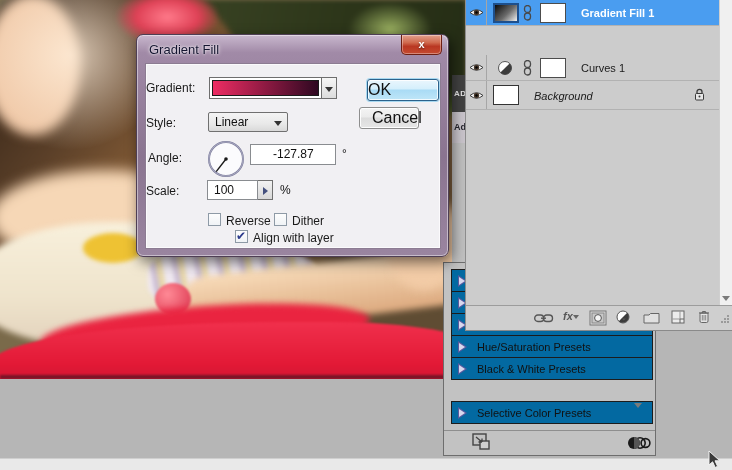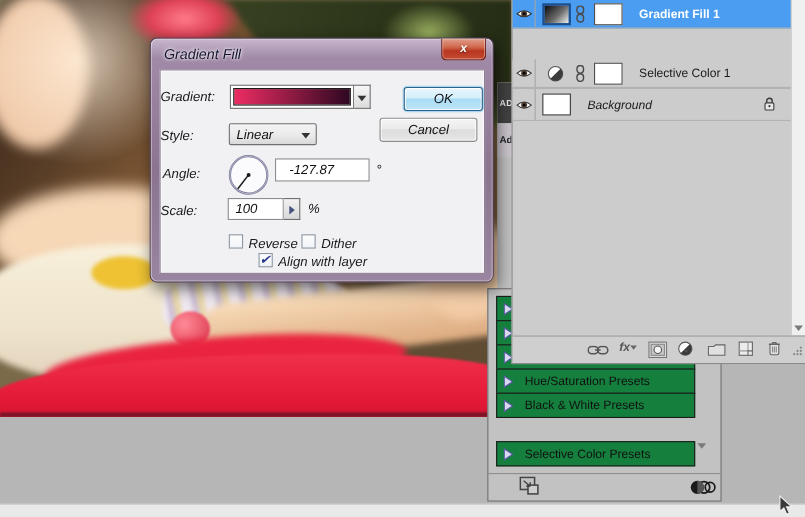--- a/index.html
+++ b/index.html
@@ -83,36 +83,36 @@
   .layers-toolbar{ position:absolute; left:0; bottom:0; width:266px; height:25px;
      background:#cfcfcf; border-top:1px solid #9c9c9c; }
   .lt-icon{ position:absolute; top:4px; color:#555; }
   .fx-label{ font-size:11px; font-style:italic; font-weight:bold; color:#585858; }
   .mini-tri{ display:inline-block; width:0; height:0; border-left:3px solid transparent;
      border-right:3px solid transparent; border-top:4px solid #666; vertical-align:1px; }
 
   
   #presets-panel{ left:443px; top:262px; width:213px; height:194px; background:#c2c2c2;
      border:1px solid #6e6e6e; z-index:2; }
-  .preset-row{ position:absolute; left:7px; width:181px; height:23px; background:#15803d;
+  .preset-row{ position:absolute; left:7px; width:202px; height:23px; background:#0369a1;
      border:1px solid #1c1c1c; }
   .preset-row .plabel{ position:absolute; left:25px; top:5px; font-size:11px; color:#111; white-space:nowrap; }
   .disc-tri{ position:absolute; left:6px; top:5px; width:0; height:0;
      border-top:6px solid transparent; border-bottom:6px solid transparent; border-left:9px solid #585a9e; }
   .disc-tri:after{ content:""; position:absolute; left:-8px; top:-4px; width:0; height:0;
      border-top:4px solid transparent; border-bottom:4px solid transparent; border-left:6px solid #d8d8ee; }
   .preset-footer{ position:absolute; left:0; bottom:24px; width:211px; border-top:1px solid #8e8e8e; }
   .preset-sb{ position:absolute; left:190px; top:140px; }
   .preset-sb .tri-down{ left:0; top:0; }
 
   
   #dialog{ left:136px; top:34px; width:313px; height:223px; z-index:5;
      background:linear-gradient(180deg,#c9b8ce 0%, #a18aa7 8%, #8a7490 55%, #9a85a0 100%);
      border:1px solid #4e3e54; border-radius:7px;
-     box-shadow:3px 5px 14px rgba(0,0,0,.55), inset 0 0 0 1px rgba(255,255,255,.45);font-style:italic; }
+     box-shadow:3px 5px 14px rgba(0,0,0,.55), inset 0 0 0 1px rgba(255,255,255,.45); }
   .dlg-title{ position:absolute; left:12px; top:7px; font-size:13px; color:#141430;
      text-shadow:0 0 4px rgba(255,255,255,.9), 0 0 2px rgba(255,255,255,.9); }
   .dlg-close{ position:absolute; right:6px; top:0px; width:41px; height:20px;
      background:linear-gradient(180deg,#e2a08e 0%, #d06a4e 40%, #b93722 60%, #c54a30 100%);
      border:1px solid #6e1f12; border-top:none; border-radius:0 0 5px 5px;
      color:#fff; font-size:11px; font-weight:bold; text-align:center; line-height:19px;
      text-shadow:0 1px 2px rgba(0,0,0,.5); box-shadow:inset 0 0 0 1px rgba(255,255,255,.35); }
   .dlg-client{ position:absolute; left:8px; top:28px; width:296px; height:186px;
      background:#f1f0f3; border:1px solid #8c7c92; box-shadow:inset 0 0 0 1px #fbfafc; }
   .f-label{ position:absolute; font-size:12px; color:#1a1a1a; width:58px; }
@@ -120,40 +120,40 @@
      border:1px solid #6e6e6e; background:#fff; padding:2px; }
   .grad-swatch .ginner{ width:100%; height:100%; border:1px solid #1a1a1a; }
   .grad-drop{ position:absolute; left:176px; top:13px; width:15px; height:22px;
      border:1px solid #6e6e6e; border-left:none; background:linear-gradient(180deg,#f6f6f6,#dcdcdc); }
   .grad-drop .tri-down{ left:3px; top:9px; border-top-color:#333; }
   .combo{ position:absolute; left:62px; top:48px; width:80px; height:20px;
      border:1px solid #707070; border-radius:2px; background:linear-gradient(180deg,#f4f4f4,#e9e9e9 60%,#d9d9d9);
      font-size:12px; color:#111; line-height:18px; padding-left:6px; }
   .combo .tri-down{ left:auto; right:5px; top:8px; border-top-color:#333; }
   .angle-input{ position:absolute; left:104px; top:80px; width:86px; height:21px;
-     border:1px solid #898c90; background:#fff; font-size:12px; color:#111; line-height:19px; padding-left:12px; }
+     border:1px solid #898c90; background:#fff; font-size:12px; color:#111; line-height:19px; padding-left:22px; }
   .deg{ position:absolute; left:196px; top:83px; font-size:12px; color:#111; }
   .scale-input{ position:absolute; left:61px; top:116px; width:51px; height:20px;
      border:1px solid #898c90; background:#fff; font-size:12px; color:#111; line-height:18px; padding-left:6px; }
   .spin-btn{ position:absolute; left:112px; top:116px; width:15px; height:20px;
      border:1px solid #707070; border-left:none; background:linear-gradient(180deg,#f2f2f2,#d8d8d8); }
   .tri-right{ width:0; height:0; border-top:4px solid transparent; border-bottom:4px solid transparent;
      border-left:5px solid #44507e; position:absolute; left:5px; top:6px; }
   .pct{ position:absolute; left:134px; top:119px; font-size:12px; color:#111; }
   .checkbox{ position:absolute; width:13px; height:13px; background:linear-gradient(180deg,#fdfdfd,#f0f3f6);
      border:1px solid #8e9aa6; }
   .checkbox.checked:after{ content:"✔"; position:absolute; left:0px; top:-2px; font-size:12px; color:#2b3a8c; }
   .cb-label{ position:absolute; font-size:12px; color:#1a1a1a; }
-  .btn{ position:absolute; text-align:center; font-size:12px; color:#111; border-radius:3px; }
+  .btn{ position:absolute; font-size:16px; color:#111; border-radius:3px; }
   .btn-ok{ left:221px; top:15px; width:72px; height:22px; line-height:20px;
      border:1px solid #2c628b; background:linear-gradient(180deg,#eaf6fd 0%, #d4effc 45%, #a9dbf5 50%, #bfe6f8 100%);
      box-shadow:0 0 0 1px #a8d8f0, inset 0 0 0 1px rgba(255,255,255,.8); }
-  .btn-cancel{ left:199px; top:43px; width:89px; height:22px; line-height:20px;
+  .btn-cancel{ left:213px; top:43px; width:60px; height:22px; line-height:20px;
      border:1px solid #8e8e8e; background:linear-gradient(180deg,#f4f4f4 0%, #ebebeb 45%, #dcdcdc 50%, #e6e6e6 100%);
-     box-shadow:inset 0 0 0 1px rgba(255,255,255,.9); }
+     box-shadow:inset 0 0 0 1px rgba(255,255,255,.9);padding-left:12px; }
 
   
   #bottom-strip{ left:0; top:458px; width:732px; height:12px; background:#e9e9e9;
      border-top:1px solid #cfcfcf; z-index:4; }
   #cursor{ left:708px; top:450px; z-index:9; }
 </style>
 </head>
 <body>
 
 <div id="app">
@@ -257,39 +257,20 @@
         <path d="M3.4 12.6 A6.5 6.5 0 0 0 12.6 3.4 Z" fill="#3c3c3c"></path>
       </svg>
       <svg class="chain" width="9" height="16">
         <rect x="1.5" y="0.5" width="6" height="7" rx="3" fill="none" stroke="#4a4a4a" stroke-width="1.3"></rect>
         <rect x="1.5" y="8" width="6" height="7" rx="3" fill="none" stroke="#4a4a4a" stroke-width="1.3"></rect>
       </svg>
       <div class="thumb mask"></div>
       <span class="layer-label">Curves 1</span>
     </div>
 
-    <div class="layer-row" style="top:54px;">
-      <div class="eye-cell">
-        <svg width="15" height="11">
-          <path d="M1 5.5 Q7.5 0 14 5.5 Q7.5 11 1 5.5 Z" fill="#fafafa" stroke="#3a3a3a"></path>
-          <circle cx="7.5" cy="5.5" r="2.7" fill="#4a3a2e"></circle>
-            <circle cx="7.5" cy="5.5" r="1.2" fill="#000"></circle>
-        </svg>
-      </div>
-      <svg class="adj-icon" width="16" height="16">
-        <circle cx="8" cy="8" r="6.5" fill="#fdfdfd" stroke="#555"></circle>
-        <path d="M3.4 12.6 A6.5 6.5 0 0 0 12.6 3.4 Z" fill="#3c3c3c"></path>
-      </svg>
-      <svg class="chain" width="9" height="16">
-        <rect x="1.5" y="0.5" width="6" height="7" rx="3" fill="none" stroke="#4a4a4a" stroke-width="1.3"></rect>
-        <rect x="1.5" y="8" width="6" height="7" rx="3" fill="none" stroke="#4a4a4a" stroke-width="1.3"></rect>
-      </svg>
-      <div class="thumb mask"></div>
-      <span class="layer-label">Selective Color 1</span>
-    </div>
 
     <div class="layer-row" style="top:81px; height:29px;">
       <div class="eye-cell">
         <svg width="15" height="11">
           <path d="M1 5.5 Q7.5 0 14 5.5 Q7.5 11 1 5.5 Z" fill="#fafafa" stroke="#3a3a3a"></path>
           <circle cx="7.5" cy="5.5" r="2.7" fill="#4a3a2e"></circle>
             <circle cx="7.5" cy="5.5" r="1.2" fill="#000"></circle>
         </svg>
       </div>
       <div class="thumb photo" style="top:4px;"></div>

